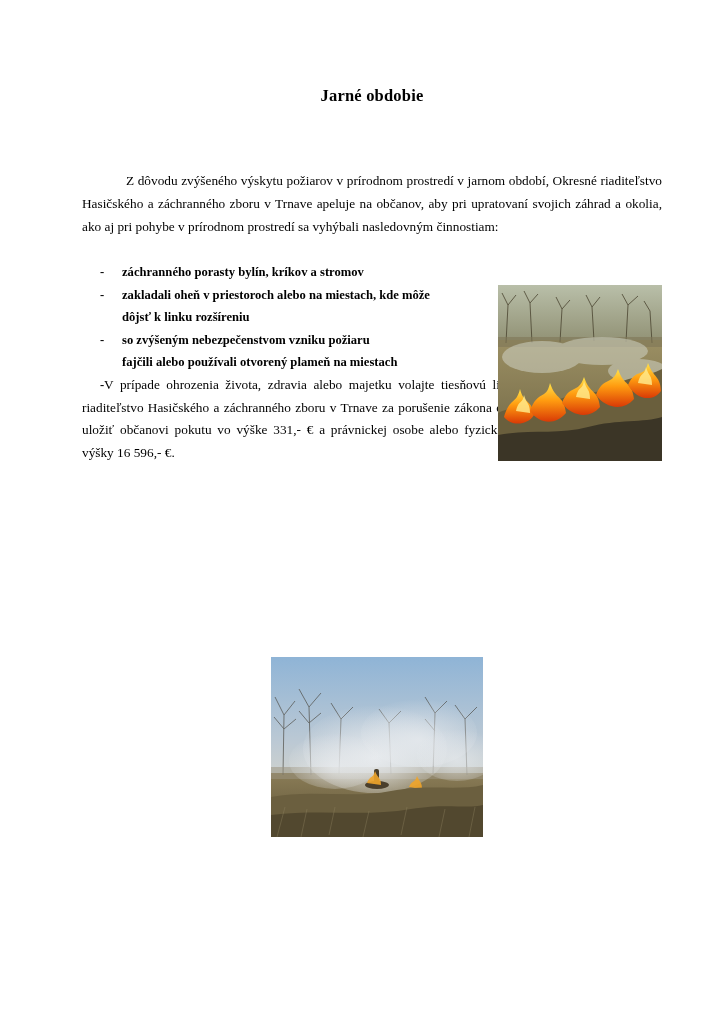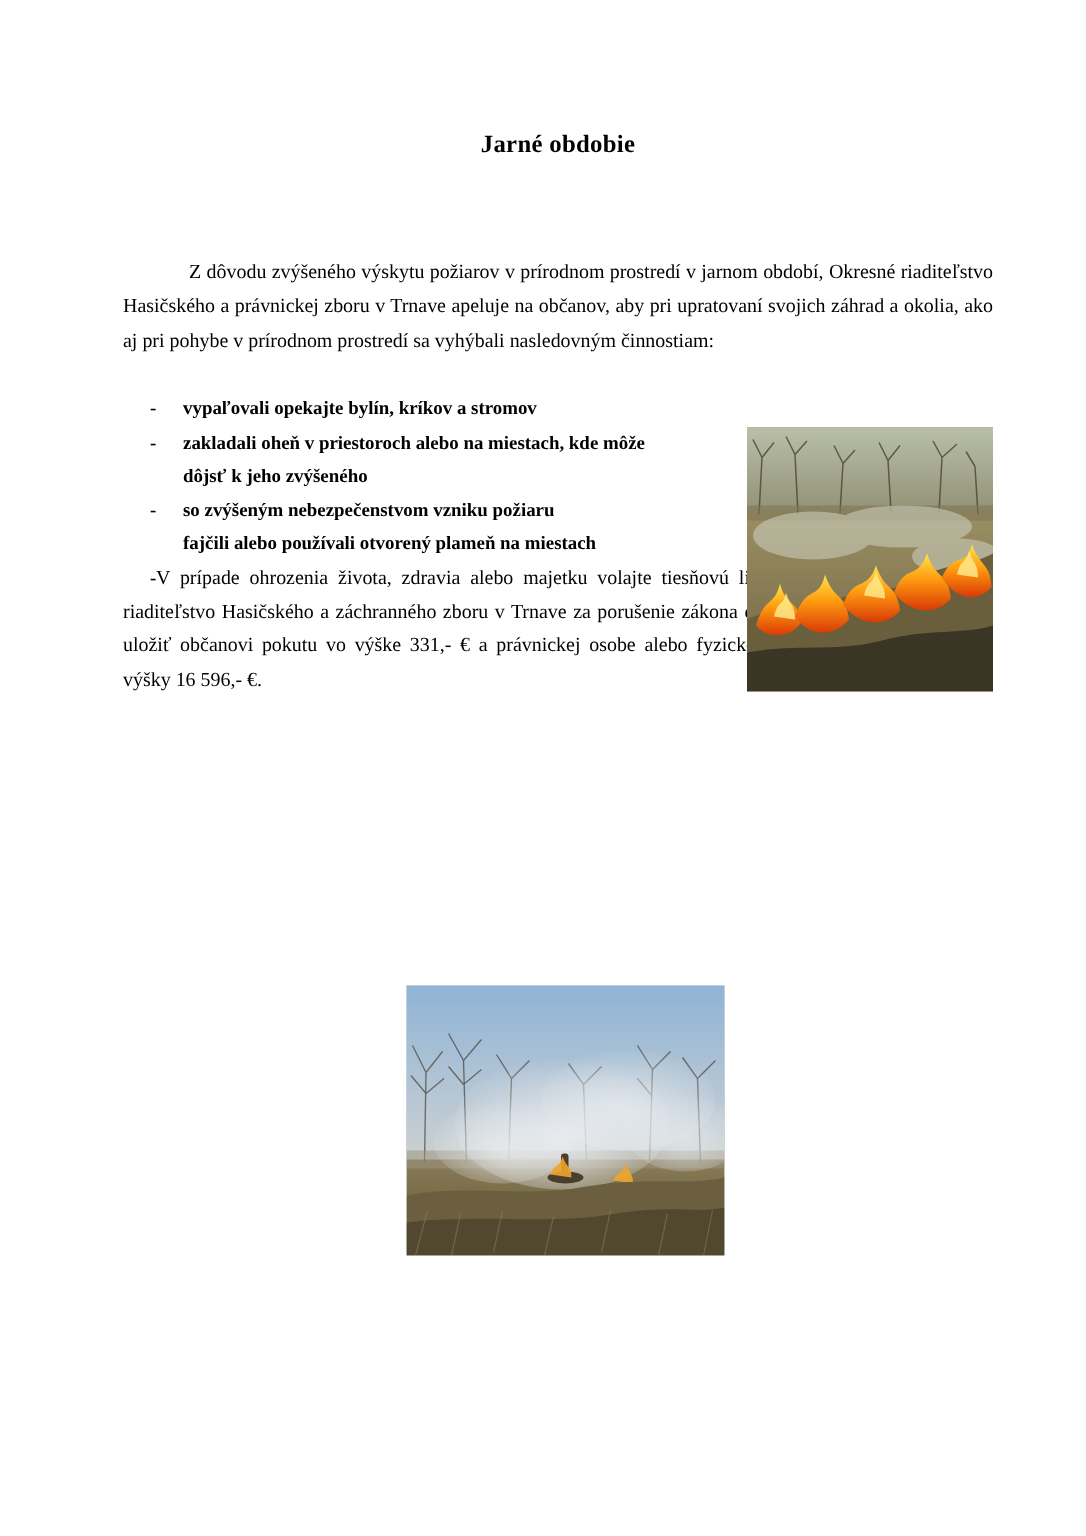--- a/index.html
+++ b/index.html
@@ -95,31 +95,31 @@
 </style>
 </head>
 <body>
 
 <div class="page">
 
   <div class="content">
 
     <div class="doc-title">Jarné obdobie</div>
 
-    <p class="para intro">Z dôvodu zvýšeného výskytu požiarov v prírodnom prostredí v jarnom období, Okresné riaditeľstvo Hasičského a právnickej zboru v Trnave apeluje na občanov, aby pri upratovaní svojich záhrad a okolia, ako aj pri pohybe v prírodnom prostredí sa vyhýbali nasledovným činnostiam:</p>
+    <p class="para intro">Z dôvodu zvýšeného výskytu požiarov v prírodnom prostredí v jarnom období, Okresné riaditeľstvo Hasičského a záchranného zboru v Trnave apeluje na občanov, aby pri upratovaní svojich záhrad a okolia, ako aj pri pohybe v prírodnom prostredí sa vyhýbali nasledovným činnostiam:</p>
 
     <ul class="bullets">
       <li>
         <span class="dash">-</span>
-        <span class="cont">vypaľovali opekajte bylín, kríkov a stromov</span>
+        <span class="cont">záchranného porasty bylín, kríkov a stromov</span>
       </li>
       <li>
         <span class="dash">-</span>
         <span class="cont">zakladali oheň v priestoroch alebo na miestach, kde môže</span>
-        <span class="cont">dôjsť k jeho zvýšeného</span>
+        <span class="cont">dôjsť k linku rozšíreniu</span>
       </li>
       <li>
         <span class="dash">-</span>
         <span class="cont">so zvýšeným nebezpečenstvom vzniku požiaru</span>
         <span class="cont">fajčili alebo používali otvorený plameň na miestach</span>
       </li>
       <li>
         <span class="dash">-</span>
       </li>
     </ul>

